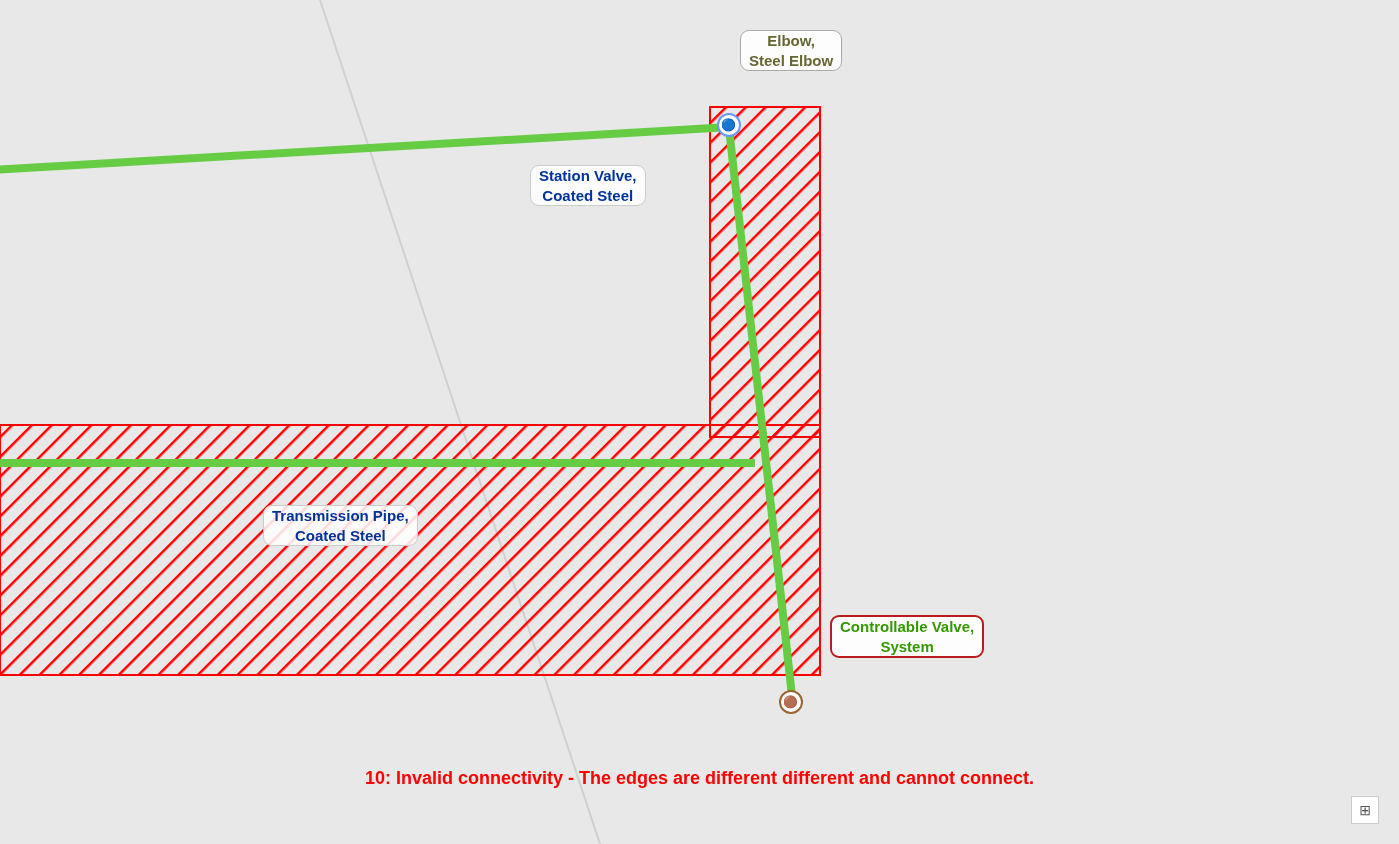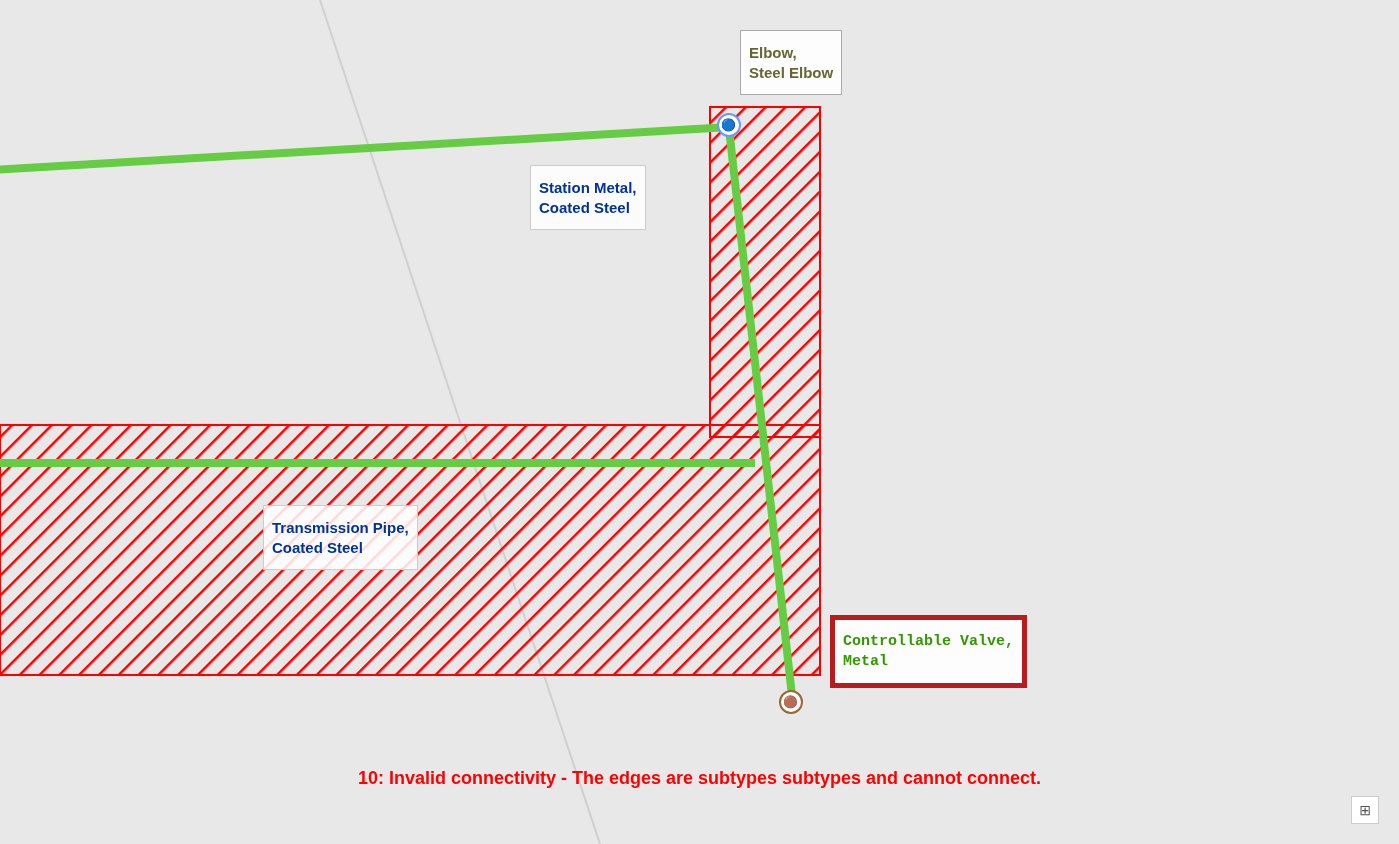--- a/index.html
+++ b/index.html
@@ -17,26 +17,26 @@
       height: 100%;
       position: absolute;
       top: 0;
       left: 0;
     }
 
     .label-box {
       position: absolute;
       background: rgba(255,255,255,0.85);
       border: 1px solid #ccc;
-      border-radius: 0;
-      padding: 12px 8px;
+      border-radius: 9px;
+      padding: 0 8px;
       font-size: 15px;
       font-weight: bold;
       color: #003399;
-      text-align: left;
+      text-align: center;
       line-height: 1.3;
       pointer-events: none;
     }
 
     .label-elbow {
       color: #666633;
       background: rgba(255,255,255,0.9);
       border: 1px solid #aaa;
       top: 30px;
       left: 740px;
@@ -48,24 +48,23 @@
     }
 
     .label-transmission-pipe {
       top: 505px;
       left: 263px;
     }
 
     .label-controllable-valve {
       color: #339900;
       background: rgba(255,255,255,0.9);
-      border: 5px solid #b91c1c;
+      border: 2px solid #b91c1c;
       top: 615px;
       left: 830px;
-      font-family: Liberation Mono, monospace;
     }
 
     .error-message {
       position: absolute;
       bottom: 55px;
       left: 0;
       right: 0;
       text-align: center;
       color: red;
       font-size: 18px;
@@ -157,35 +156,35 @@
 <div class="node-circle node-valve">
   <span class="icon">🟤</span>
 </div>
 
 <div class="label-box label-elbow">
   <span>Elbow,</span><br>
   <span>Steel Elbow</span>
 </div>
 
 <div class="label-box label-station-pipe">
-  <span>Station Metal,</span><br>
+  <span>Station Valve,</span><br>
   <span>Coated Steel</span>
 </div>
 
 <div class="label-box label-transmission-pipe">
   <span>Transmission Pipe,</span><br>
   <span>Coated Steel</span>
 </div>
 
 <div class="label-box label-controllable-valve">
   <span>Controllable Valve,</span><br>
-  <span>Metal</span>
+  <span>System</span>
 </div>
 
 <div class="error-message">
-  <span>10: Invalid connectivity - The edges are subtypes subtypes and cannot connect.</span>
+  <span>10: Invalid connectivity - The edges are different different and cannot connect.</span>
 </div>
 
 <div class="map-controls">
   <div class="map-btn">
     <span>⊞</span>
   </div>
 </div>
 
 </body></html>

